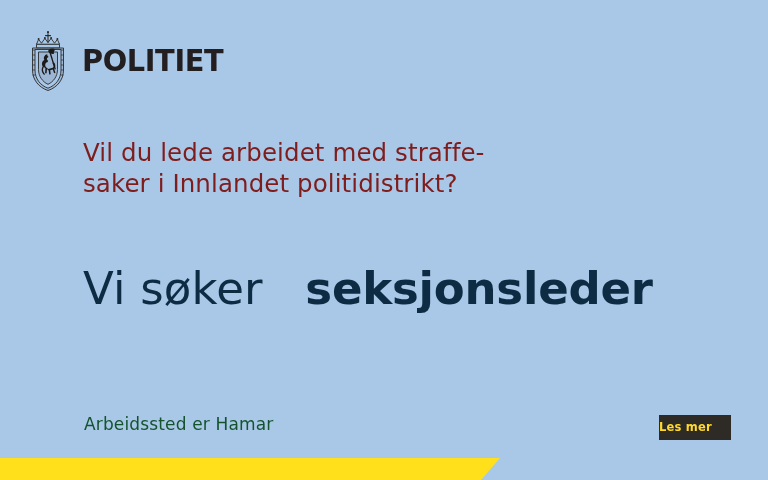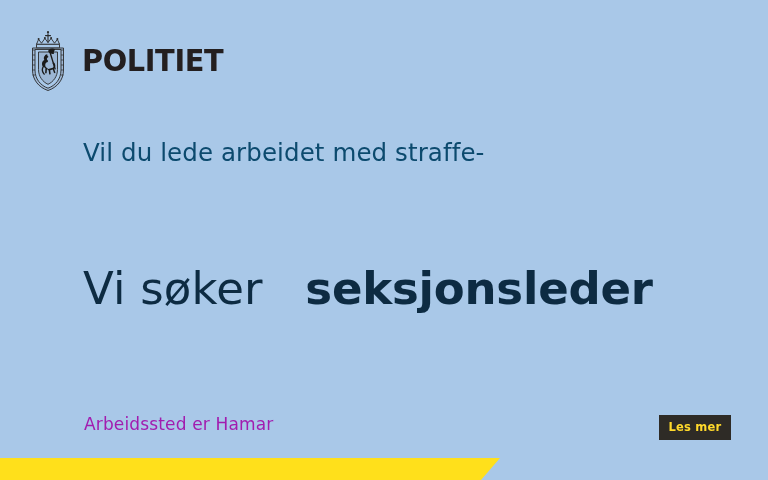--- a/index.html
+++ b/index.html
@@ -54,21 +54,21 @@
     transform: scaleX(0.96);
     transform-origin: left center;
   }
 
   
   #ad-subtitle {
     position: absolute;
     left: 83px;
     top: 137px;
     width: 600px;
-    color: #0c4a6e;
+    color: #7f1d1d;
     font-size: 24.5px;
     font-weight: 400;
     line-height: 31px;
     letter-spacing: 0.1px;
   }
   #ad-subtitle .line {
     display: block;
     white-space: nowrap;
   }
 
@@ -90,41 +90,41 @@
     font-weight: 700;
     letter-spacing: -0.2px;
     margin-left: 28px;
   }
 
   
   #ad-location {
     position: absolute;
     left: 84px;
     top: 413px;
-    color: #a21caf;
+    color: #14532d;
     font-size: 17px;
     font-weight: 400;
     letter-spacing: 0.15px;
     line-height: 22px;
   }
 
   
   #cta-button {
     position: absolute;
     left: 659px;
     top: 415px;
     width: 72px;
     height: 25px;
     background: #2e2b26;
     border: none;
     border-radius: 0;
     padding: 0;
     display: flex;
     align-items: center;
-    justify-content: center;
+    justify-content: flex-start;
     cursor: pointer;
   }
   #cta-button-label {
     color: #ffd92b;
     font-family: "DejaVu Sans", "Liberation Sans", sans-serif;
     font-size: 11.5px;
     font-weight: 700;
     letter-spacing: 0.2px;
     line-height: 1;
     white-space: nowrap;
@@ -194,20 +194,21 @@
                    c-2.3,0.4 -4.6,-0.6 -5.8,-2.6 Z"></path>
         </g>
       </svg>
     </span>
 
     <span id="brand-wordmark">POLITIET</span>
   </div>
 
   <div id="ad-subtitle">
     <span class="line">Vil du lede arbeidet med straffe-</span>
+    <span class="line">saker i Innlandet politidistrikt?</span>
   </div>
 
   <div id="ad-headline">
     <span id="headline-lead">Vi søker </span><span id="headline-role">seksjonsleder</span>
   </div>
 
   <div id="ad-location">Arbeidssted er Hamar</div>
 
   <div id="cta-button">
     <span id="cta-button-label">Les mer</span>

